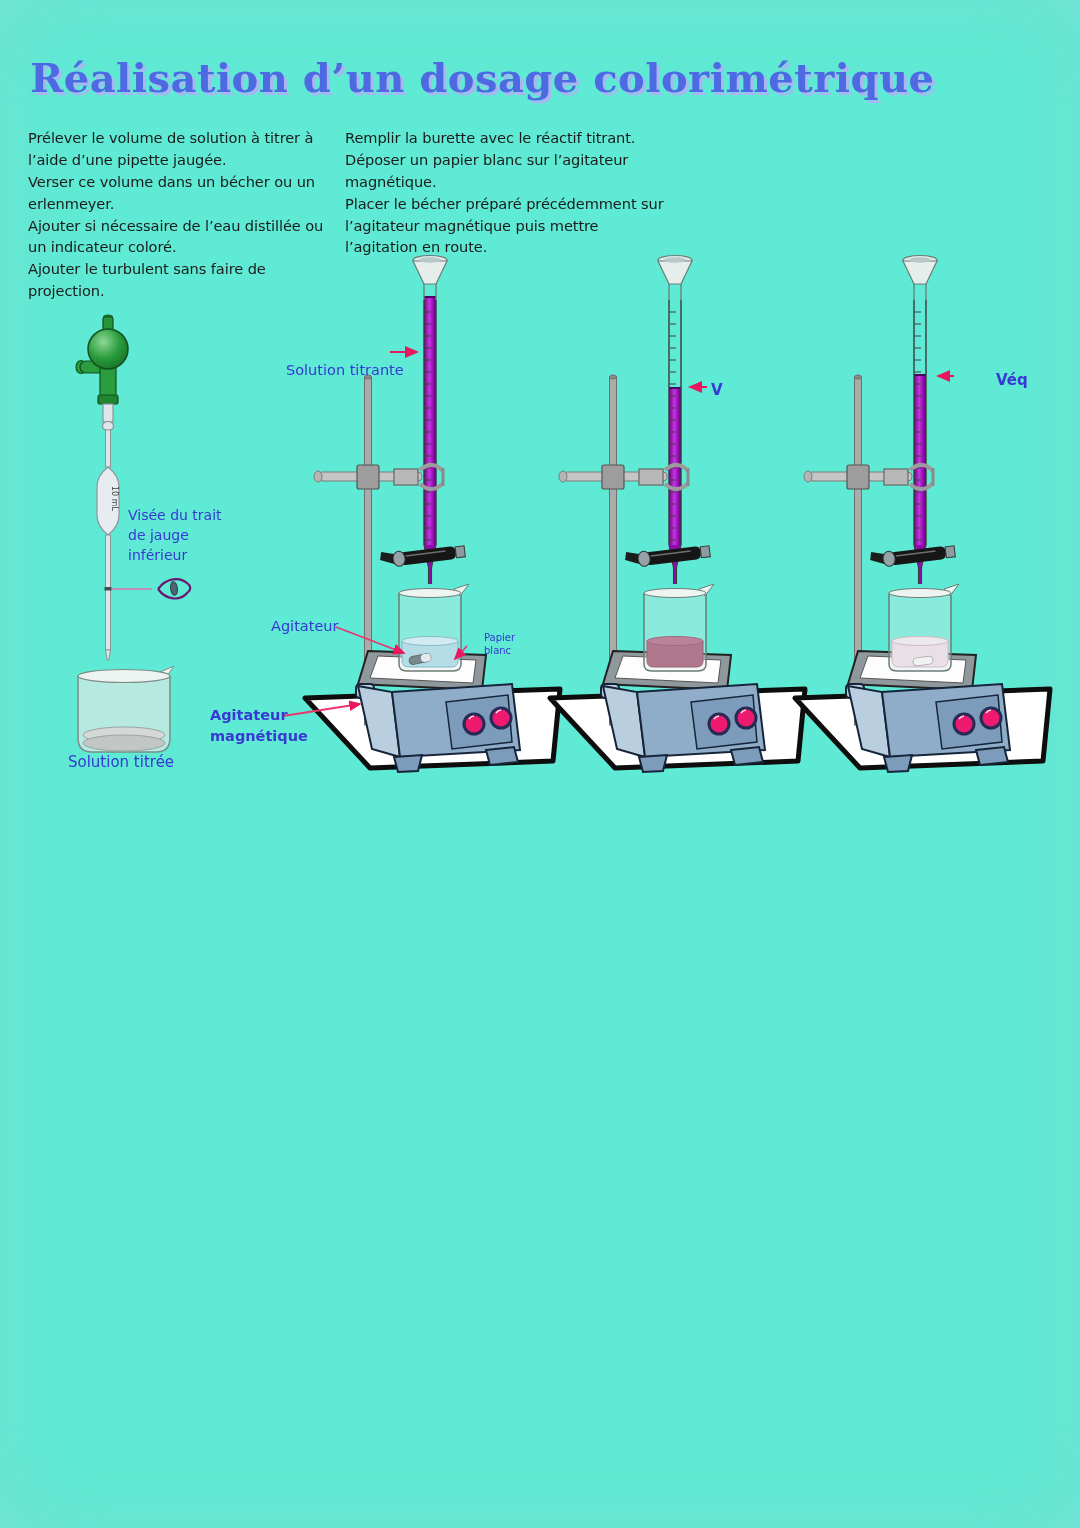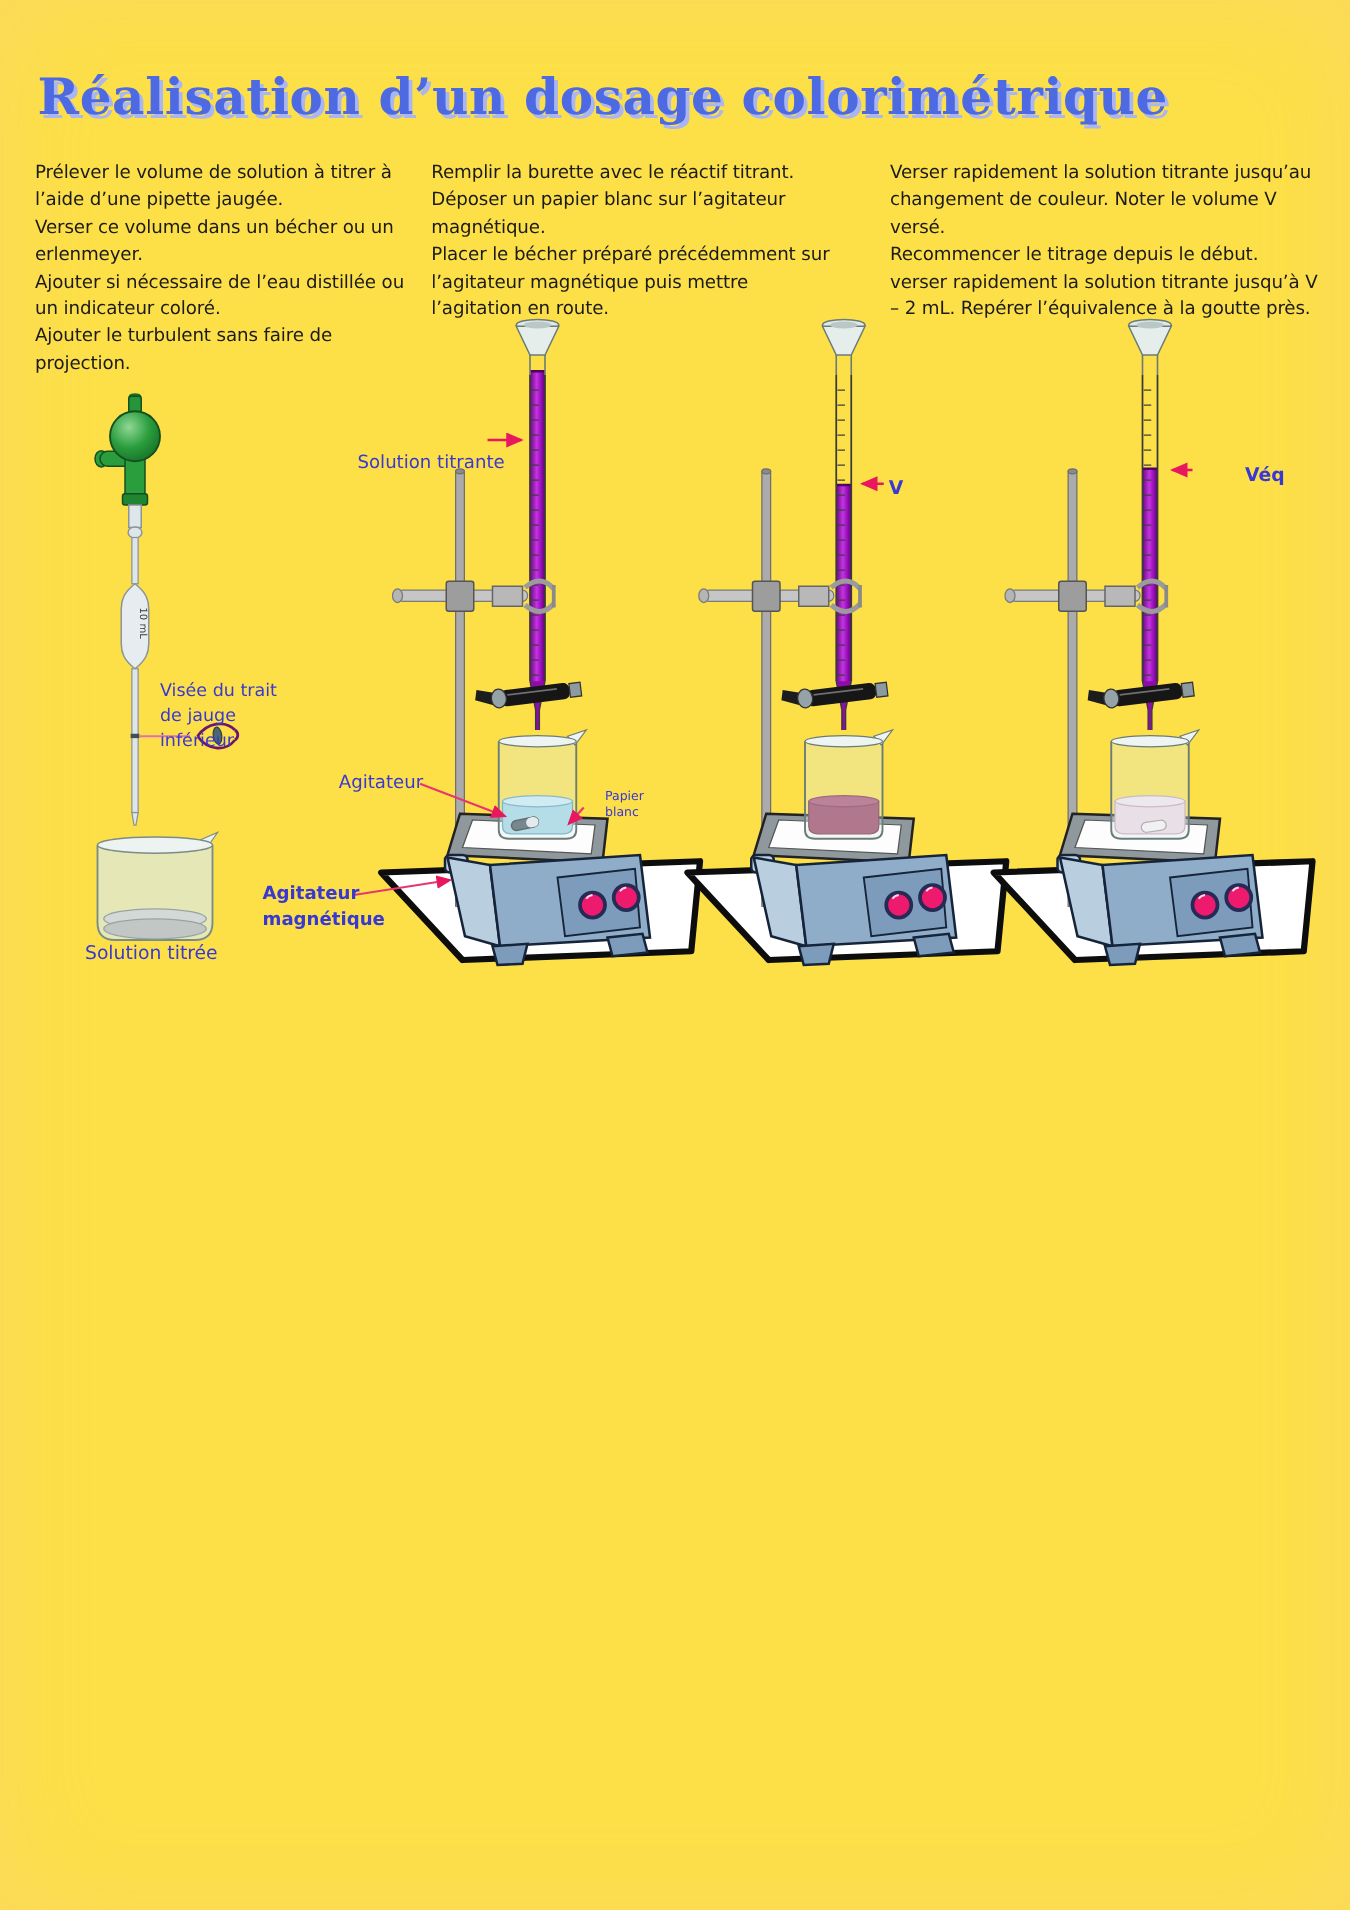--- a/index.html
+++ b/index.html
@@ -1,29 +1,29 @@
 <!DOCTYPE html>
 <html><head>
 <meta charset="utf-8">
 <style>
   html,body{margin:0;padding:0;background:#fff;}
-  .page{position:relative;width:1080px;height:1528px;background:#fde047;overflow:hidden;
+  .page{position:relative;width:1080px;height:1528px;background:#5eead4;overflow:hidden;
         font-family:"DejaVu Sans",sans-serif;box-shadow:inset 0 0 90px rgba(238,178,210,0.16);}
   .title{position:absolute;left:30px;top:54px;margin:0;
          font-family:"DejaVu Serif",serif;font-weight:bold;font-size:40px;letter-spacing:.5px;
          color:#4d6ae2;text-shadow:3px 3px 0 #a9b6f1;}
   .step{position:absolute;top:127px;font-size:14.6px;line-height:1.5;color:#1b1b1b;
         white-space:pre-line;letter-spacing:-0.1px;}
   .step1{left:28px;width:312px;}
   .step2{left:345px;width:330px;}
   .step3{left:712px;width:352px;}
   .diagram-svg{position:absolute;left:0;top:0;}
   .label{position:absolute;color:#3838d2;font-size:14.5px;line-height:1.42;white-space:pre-line;}
   .lbl-solution-titrante{left:286px;top:360px;}
-  .lbl-visee{left:128px;top:544px;font-size:14px;}
+  .lbl-visee{left:128px;top:506px;font-size:14px;}
   .lbl-solution-titree{left:68px;top:752px;font-size:15px;text-align:right;}
   .lbl-turbulent{left:271px;top:616px;}
   .lbl-papier{left:484px;top:631px;font-size:10px;line-height:1.3;}
   .lbl-agitateur{left:210px;top:705px;font-weight:bold;}
   .lbl-v{left:711px;top:380px;font-weight:bold;font-size:15px;}
   .lbl-veq{left:996px;top:370px;font-weight:bold;font-size:15px;}
 </style>
 </head>
 <body>
 
@@ -31,23 +31,20 @@
 
   <h1 class="title">Réalisation d’un dosage colorimétrique</h1>
 
   <div class="step step1">Prélever le volume de solution à titrer à l’aide d’une pipette jaugée.
 Verser ce volume dans un bécher ou un erlenmeyer.
 Ajouter si nécessaire de l’eau distillée ou un indicateur coloré.
 Ajouter le turbulent sans faire de projection.</div>
   <div class="step step2">Remplir la burette avec le réactif titrant.
 Déposer un papier blanc sur l’agitateur magnétique.
 Placer le bécher préparé précédemment sur l’agitateur magnétique puis mettre l’agitation en route.</div>
-  <div class="step step3">Verser rapidement la solution titrante jusqu’au changement de couleur. Noter le volume V versé.
-Recommencer le titrage depuis le début.
-verser rapidement la solution titrante jusqu’à V – 2 mL. Repérer l’équivalence à la goutte près.</div>
 
   <svg class="diagram-svg" width="1080" height="1528" viewBox="0 0 1080 1528">
     <defs>
       <radialGradient id="greeng" cx="0.38" cy="0.32" r="0.75">
         <stop offset="0" stop-color="#8fd896"></stop>
         <stop offset="0.55" stop-color="#2a9d3d"></stop>
         <stop offset="1" stop-color="#167028"></stop>
       </radialGradient>
       <linearGradient id="pg" x1="0" y1="0" x2="1" y2="0">
         <stop offset="0" stop-color="#6e0689"></stop>

